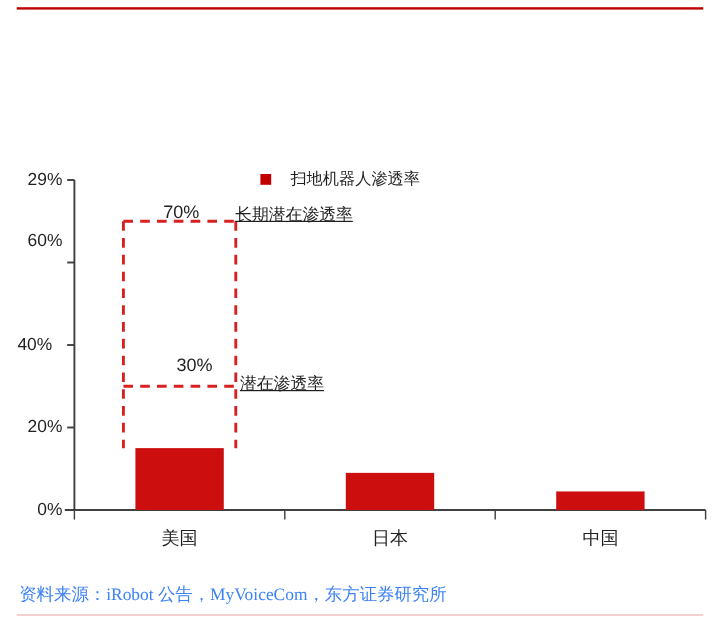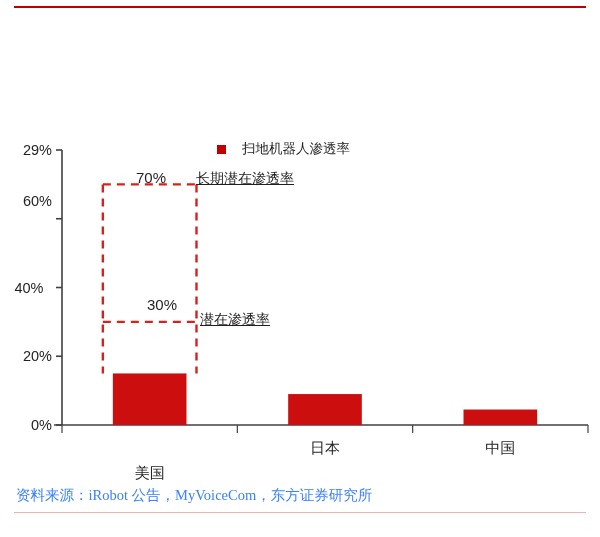--- a/index.html
+++ b/index.html
@@ -171,15 +171,15 @@
   </div>
 
 <div class="anno anno-70">70%</div>
 <div class="anno anno-long">长期潜在渗透率</div>
 <div class="anno anno-30">30%</div>
 <div class="anno anno-pot">潜在渗透率</div>
 
 <div class="source">资料来源：iRobot 公告，MyVoiceCom，东方证券研究所</div>
 <div class="footer-rule"></div>
 
-<div class="xlabel" style="left: 149.667px; top: 464px; text-align: center;">美国</div>
+<div class="xlabel" style="left: 149.667px; top: 439px; text-align: center;">美国</div>
 <div class="xlabel" style="left: 325px; top: 439px;">日本</div>
 <div class="xlabel" style="left: 500.333px; top: 439px;">中国</div>
 
 </body></html>

